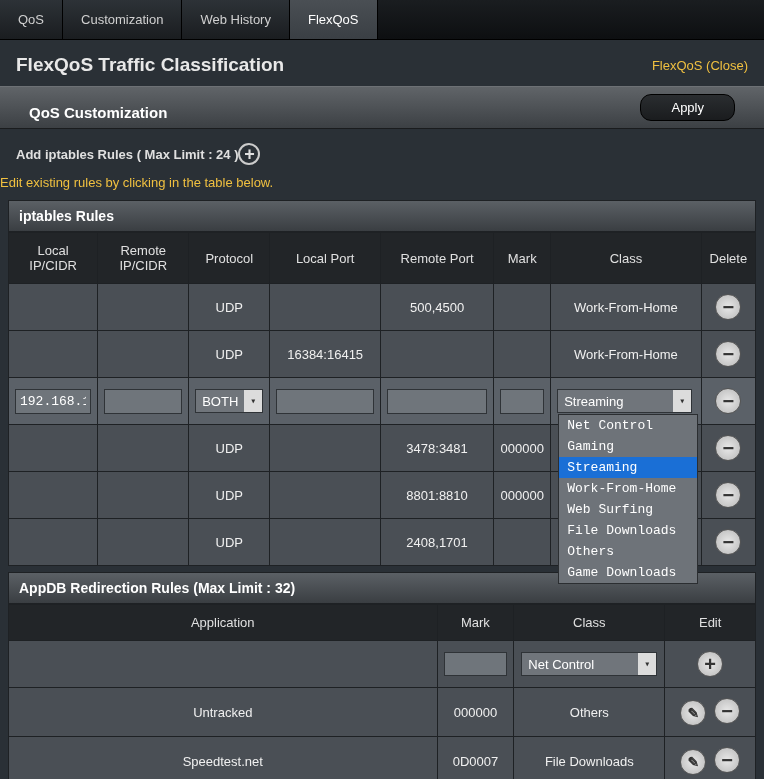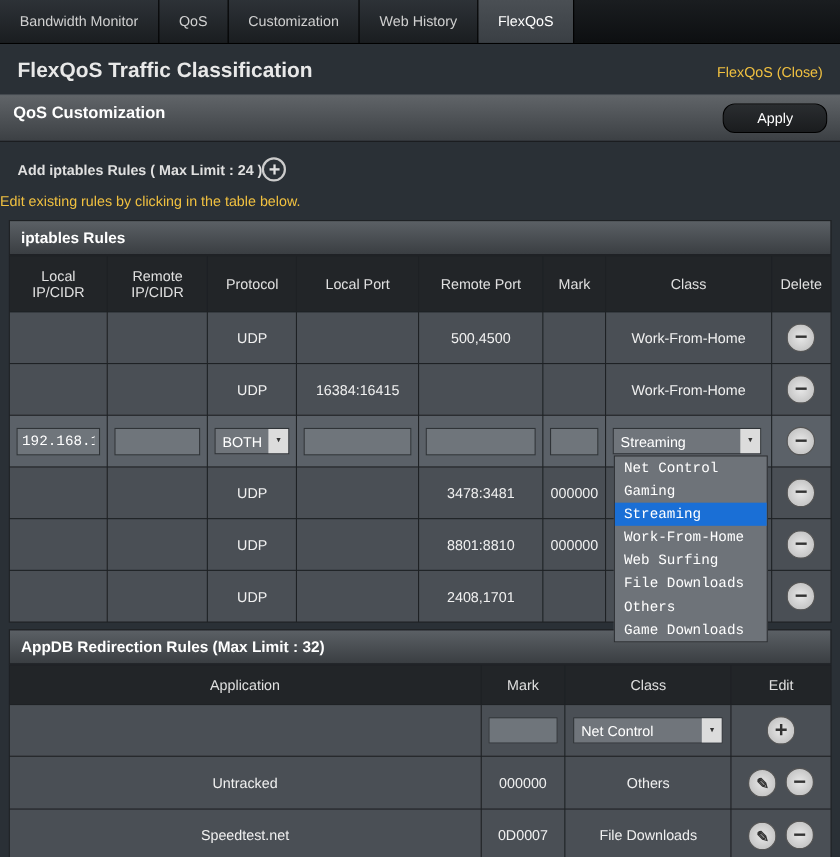--- a/index.html
+++ b/index.html
@@ -36,24 +36,24 @@
   font-size: 19px;
   font-weight: bold;
   color: #e8e8e8;
 }
 .close-link {
   color: #f0c040;
   font-size: 13px;
 }
 .section-bar {
   background: linear-gradient(#606468, #3c4044);
-  padding: 7px 12px;
+  padding: 7px 29px;
   display: flex;
   justify-content: space-between;
-  align-items: flex-start;
+  align-items: flex-end;
   border-top: 1px solid #6d7175;
   border-bottom: 1px solid #1a1c1e;
 }
 .section-bar span { font-size: 15px; font-weight: bold; }
 .apply-btn {
   background: linear-gradient(#2a2d30, #1a1c1e);
   border: 1px solid #000;
   color: #fff;
   padding: 5px 30px;
   border-radius: 11px;
@@ -203,21 +203,20 @@
   height: 24px;
 }
 .class-select {
   width: 140px;
 }
 </style>
 </head>
 <body>
 
 <div class="tabs">
-  <div class="tab">Bandwidth Monitor</div>
   <div class="tab">QoS</div>
   <div class="tab">Customization</div>
   <div class="tab">Web History</div>
   <div class="tab active">FlexQoS</div>
 </div>
 
 <div class="page-header">
   <div class="page-title">FlexQoS Traffic Classification</div>
   <a class="close-link">FlexQoS (Close)</a>
 </div>

